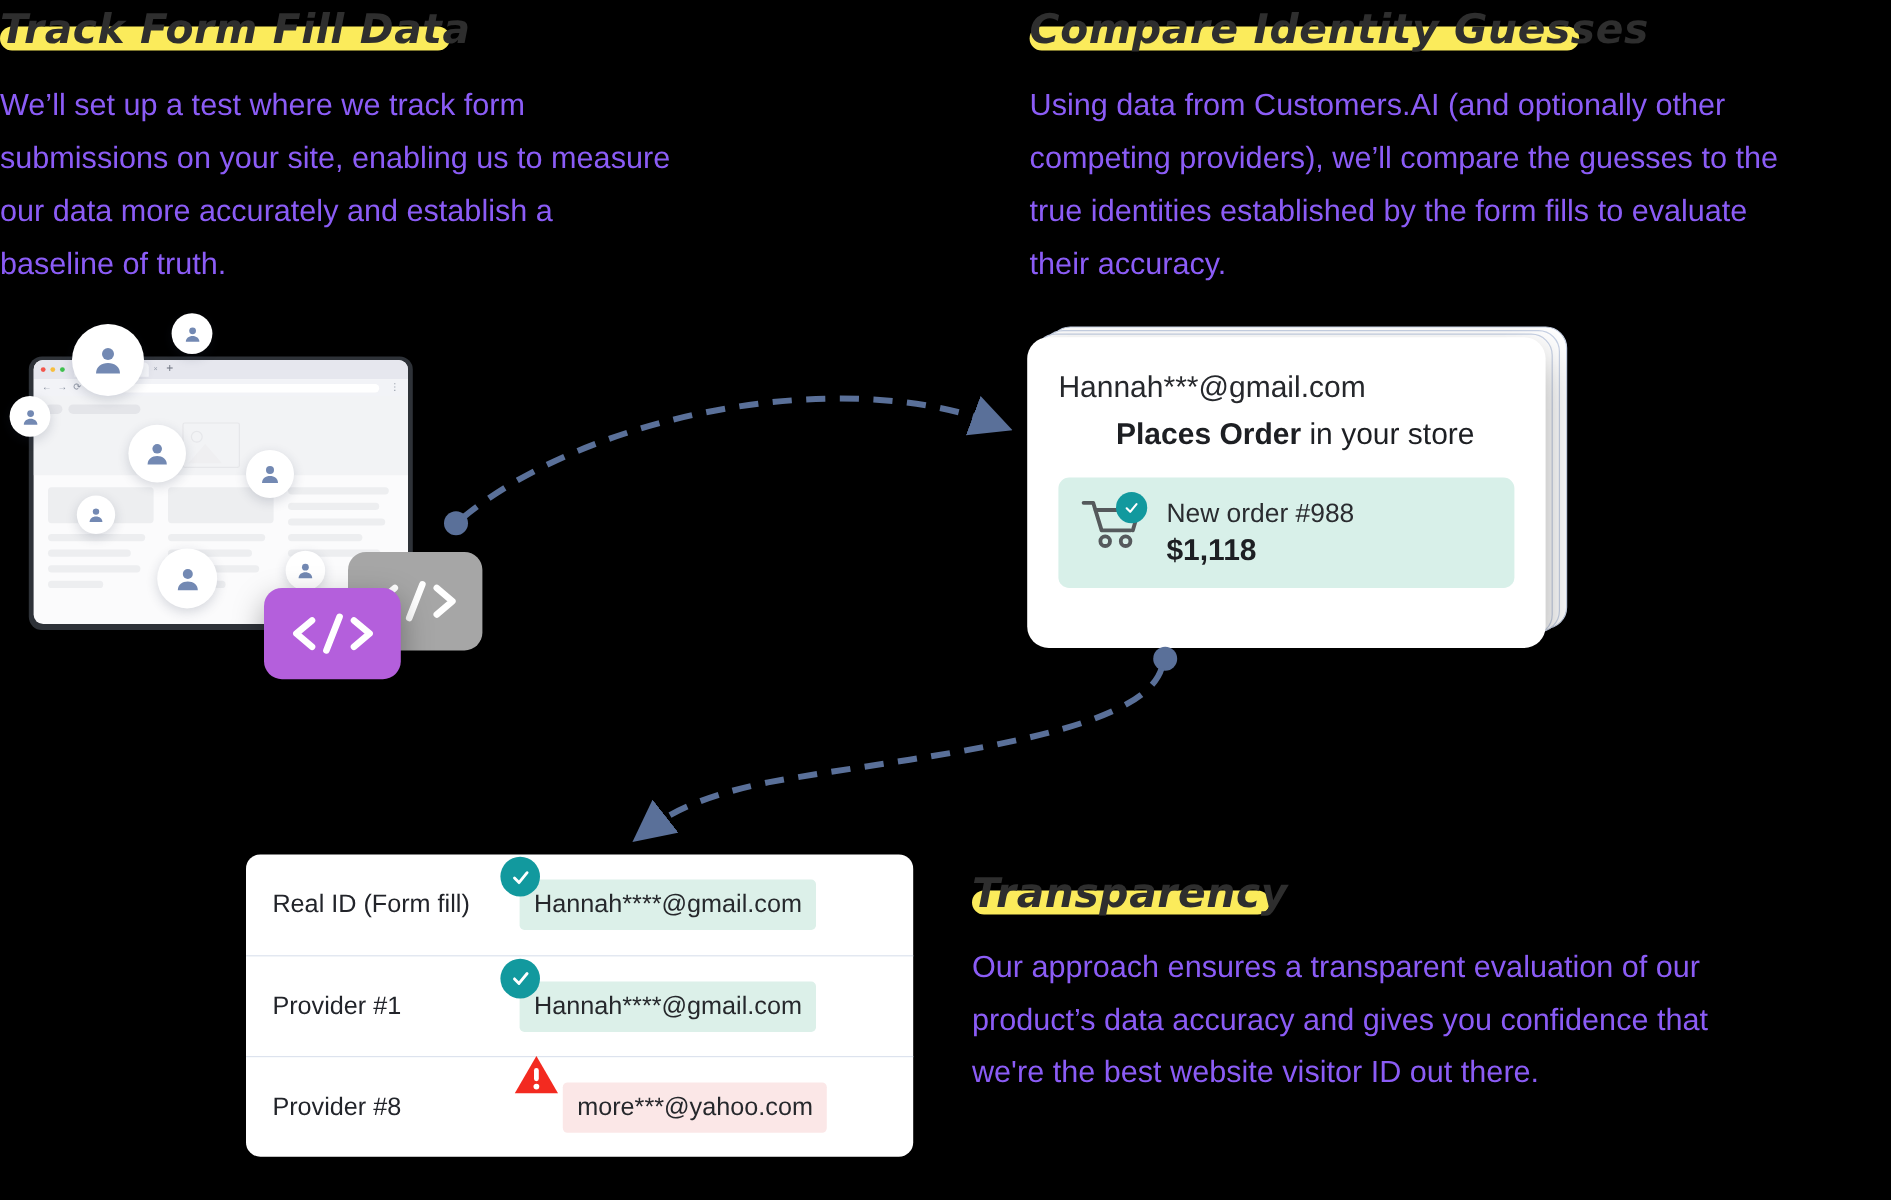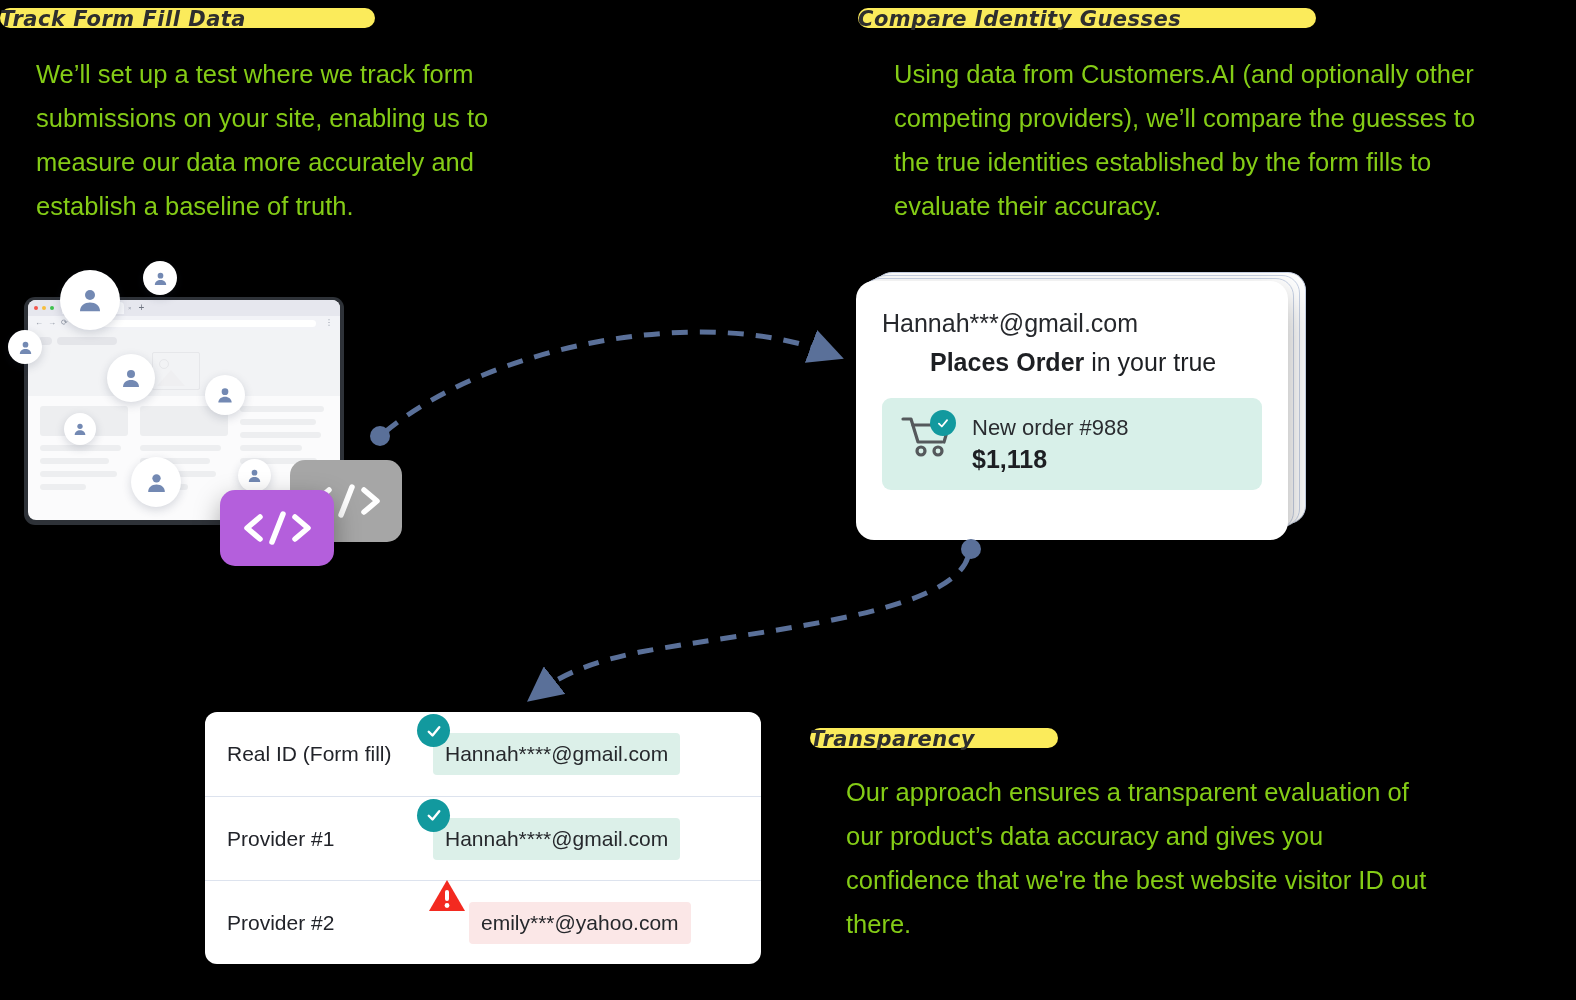--- a/index.html
+++ b/index.html
@@ -16,30 +16,29 @@
   .heading-wrap { position: relative; display: inline-block; }
   .hl {
     position: absolute; left: 0; bottom: 2px;
     height: 20px; border-radius: 10px;
     background: #FBEB5B; z-index: 0;
   }
   .heading {
     position: relative; z-index: 1;
     font-family: "DejaVu Sans", sans-serif;
     font-weight: 700; font-style: italic;
-    font-size: 21px; letter-spacing: 0.5px;
+    font-size: 34px; letter-spacing: 0.5px;
     color: #2E2E2E; white-space: nowrap;
     line-height: 1.05;
   }
   .body-text {
-    color: #84cc16;
+    color: #8b5cf6;
     font-size: 25.5px;
     line-height: 44px;
     font-weight: 400;
-    padding-left: 36px;
   }
 
   
   .browser {
     position: absolute;
     width: 320px; height: 228px;
     background: #2E3238;
     border-radius: 11px;
     padding: 3px 4px 5px 4px;
     box-shadow: 0 14px 30px rgba(0,0,0,.45);
@@ -342,21 +341,21 @@
       </g>
     </svg>
   </div>
 
   <div class="cardstack" style="left:856px; top:281px;">
     <div class="ghost" style="left:18px; top:-9px; width:432px; height:252px;"></div>
     <div class="ghost" style="left:12px; top:-6px; width:432px; height:252px;"></div>
     <div class="ghost" style="left:6px; top:-3px; width:432px; height:252px;"></div>
     <div class="ordercard" style="left:0; top:0; width:432px; height:259px;">
       <div class="order-email">Hannah***@gmail.com</div>
-      <div class="order-action"><b>Places Order</b><span> in your true</span></div>
+      <div class="order-action"><b>Places Order</b><span> in your store</span></div>
       <div class="order-box">
         <div class="cart-wrap">
           <svg width="54" height="46" viewBox="0 0 54 46">
             <g fill="none" stroke="#55595C" stroke-width="3.2" stroke-linecap="round" stroke-linejoin="round">
               <path d="M3 6 h8 l7 23 h24"></path>
               <path d="M13 12 h36 l-5 17"></path>
               <circle cx="21" cy="38" r="4"></circle>
               <circle cx="38" cy="38" r="4"></circle>
             </g>
           </svg>
@@ -391,30 +390,30 @@
       <span class="chip ok">
         <span class="chip-badge">
           <svg width="18" height="18" viewBox="0 0 24 24">
               <polyline points="5,13 10,18 19,7" fill="none" stroke="#FFFFFF" stroke-width="3.2" stroke-linecap="round" stroke-linejoin="round"></polyline>
             </svg>
         </span>
         <span>Hannah****@gmail.com</span>
       </span>
     </div>
     <div class="trow">
-      <span class="tlabel">Provider #2</span>
+      <span class="tlabel">Provider #8</span>
       <span class="chip bad">
         <span style="position:absolute; left:-42px; top:-24px;">
           <svg width="40" height="36" viewBox="0 0 40 36">
             <path d="M20 2 L38 33 H2 Z" fill="#F32A20"></path>
             <rect x="18" y="12" width="4" height="11" rx="2" fill="#FFFFFF"></rect>
             <circle cx="20" cy="27.5" r="2.4" fill="#FFFFFF"></circle>
           </svg>
         </span>
-        <span>emily***@yahoo.com</span>
+        <span>more***@yahoo.com</span>
       </span>
     </div>
   </div>
 
   <svg class="arrows" viewBox="0 0 1576 1000">
     <defs>
       <marker id="ah" markerWidth="7" markerHeight="7" refX="3.2" refY="3.5" orient="auto">
         <path d="M0,0 L7,3.5 L0,7 Z" fill="#5A7099"></path>
       </marker>
     </defs>

